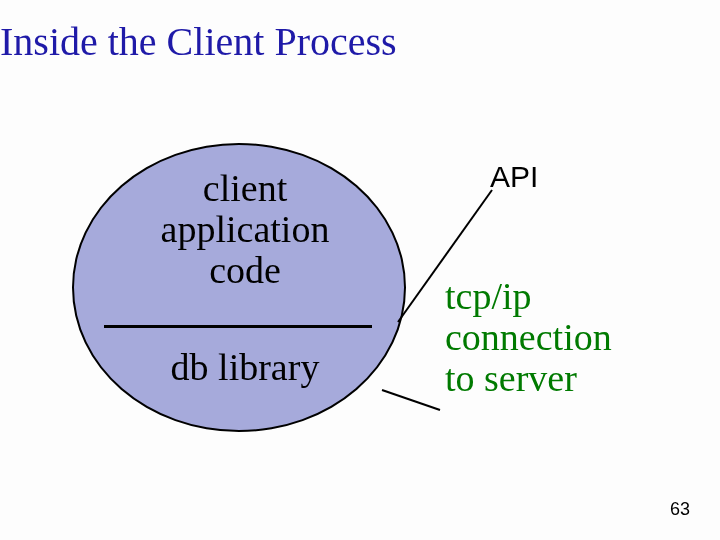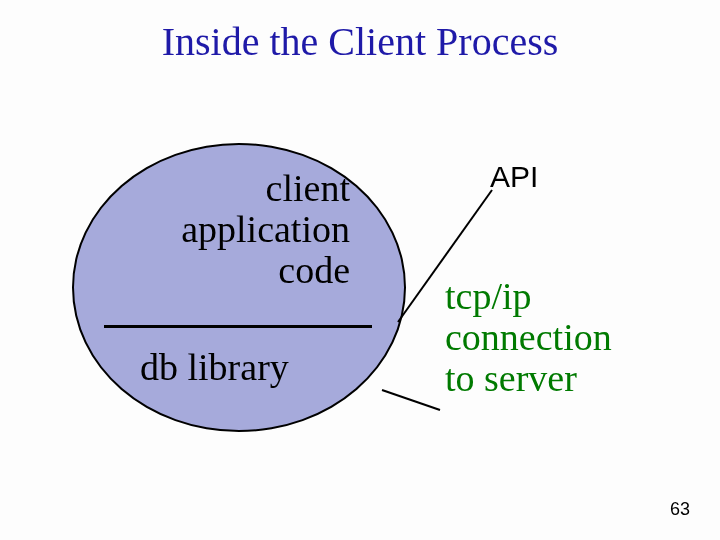--- a/index.html
+++ b/index.html
@@ -6,21 +6,20 @@
   body{
     width:720px;height:540px;
     background:#fdfdfd;
     font-family:"Times New Roman",Times,serif;
     position:relative;
     overflow:hidden;
   }
   .title{
     position:absolute;
     top:18px;left:0;right:0;
-    text-align:center;
     color:#1f1aa8;
     font-size:40px;
     font-weight:400;
   }
   .ellipse{
     position:absolute;
     left:72px;top:143px;
     width:330px;height:285px;
     border:2px solid #000;
     border-radius:50%;
@@ -29,29 +28,30 @@
   .ellipse-chord{
     position:absolute;
     left:104px;top:325px;
     width:268px;height:0;
     border-top:3px solid #000;
   }
   .client-label{
     position:absolute;
     left:140px;top:168px;
     width:210px;
-    text-align:right;
+    text-align:center;
     font-size:38px;
     color:#000;
     line-height:1.08;
   }
   .db-label{
     position:absolute;
     left:140px;top:345px;
     width:210px;
+    text-align:center;
     font-size:38px;
     color:#000;
   }
   .api-label{
     position:absolute;
     left:490px;top:160px;
     font-family:Liberation Sans, sans-serif;
     font-size:30px;
     color:#000;
   }

